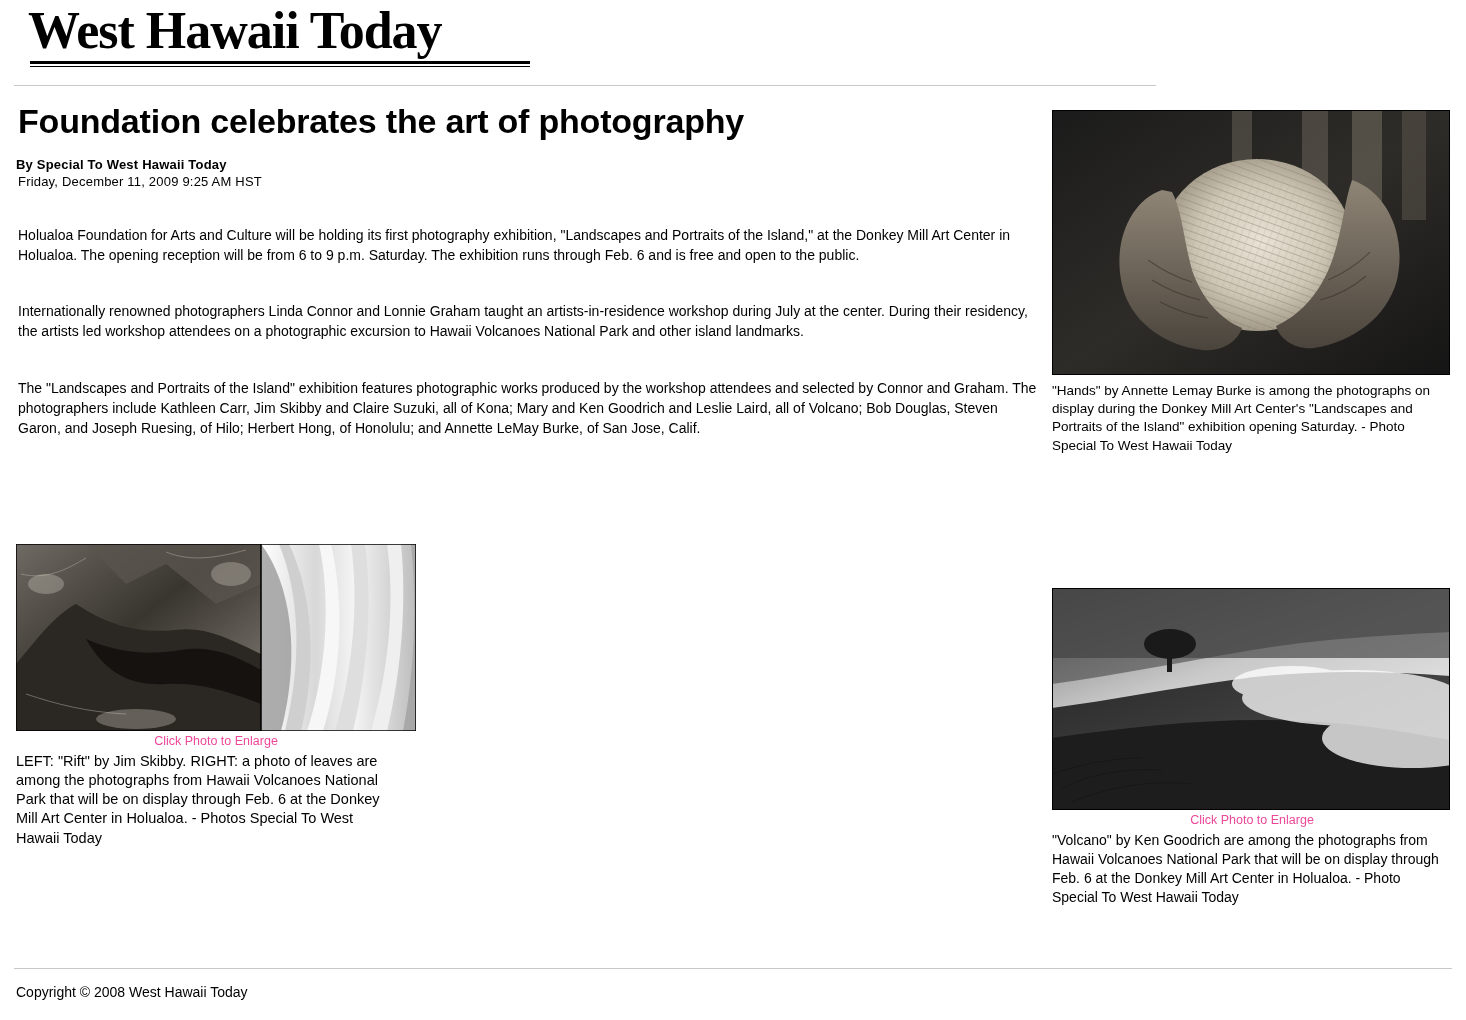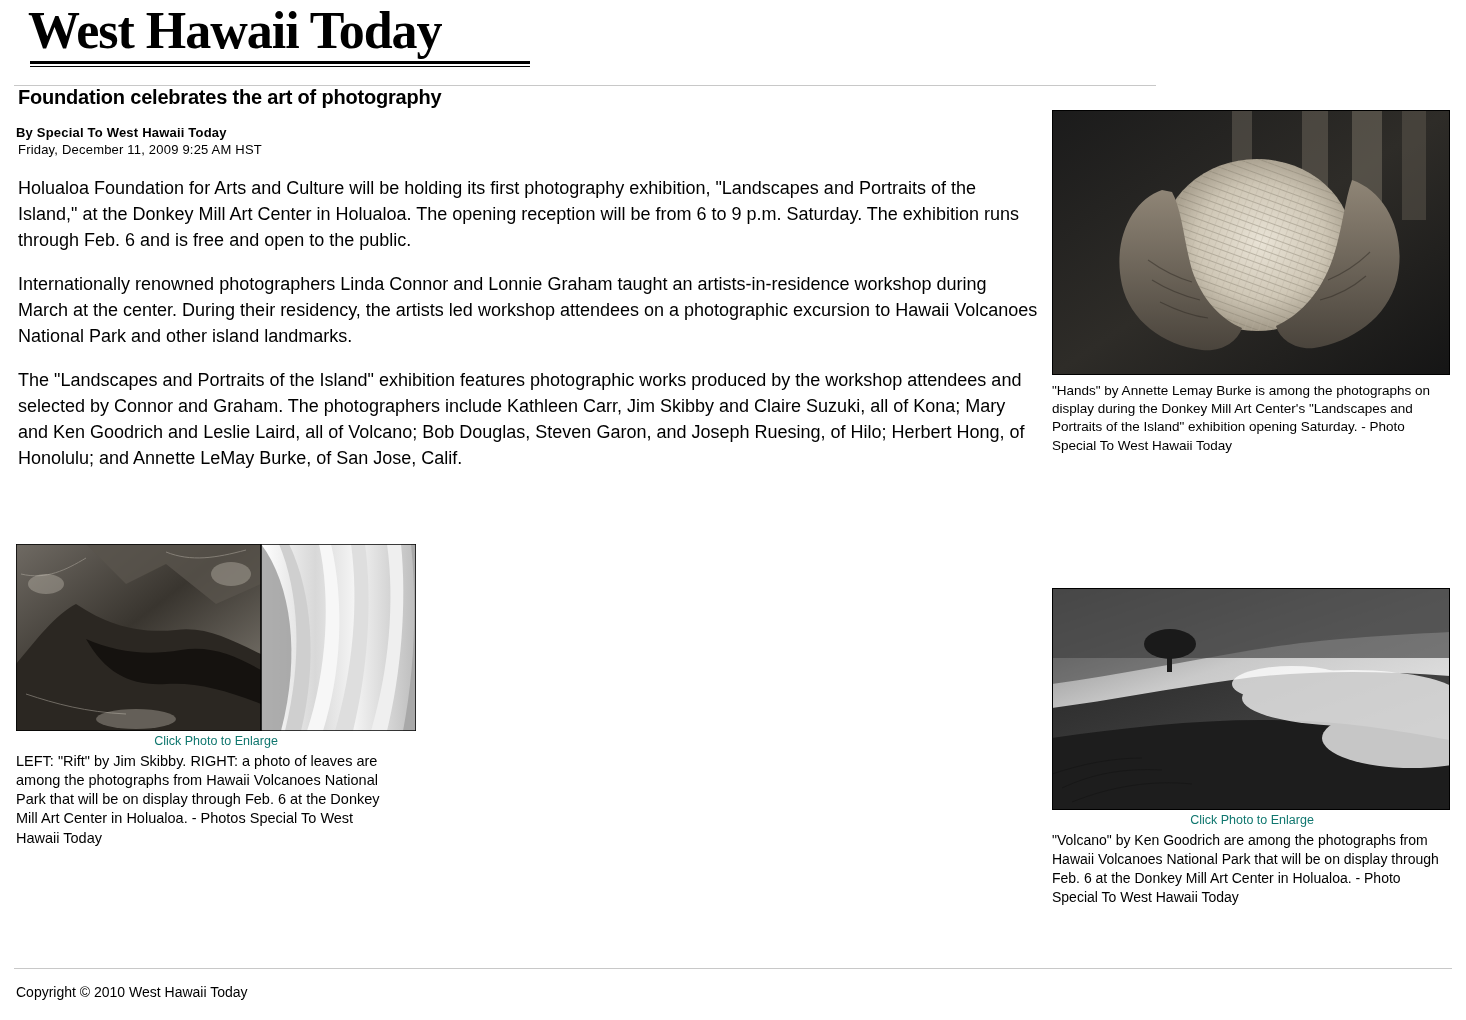--- a/index.html
+++ b/index.html
@@ -52,45 +52,45 @@
     border-top: 1px solid #c8c8c8;
     margin: 18px 14px 0 14px;
   }
 
   
   .content {
     position: relative;
     padding: 0 14px;
   }
   .headline {
-    font-size: 20px;
+    font-size: 34px;
     font-weight: bold;
-    margin: 0 0 0 4px;
+    margin: 16px 0 0 4px;
     letter-spacing: -0.2px;
   }
   .byline {
     font-size: 13px;
     font-weight: bold;
     margin: 16px 0 0 2px;
     letter-spacing: 0.2px;
   }
   .dateline {
     font-size: 13px;
     margin: 2px 0 0 4px;
     letter-spacing: 0.2px;
   }
 
   .article-col {
     width: 1020px;
     margin-left: 4px;
   }
   .para {
-    font-size: 18px;
+    font-size: 14px;
     line-height: 1.45;
-    margin: 18px 0 0 0;
+    margin: 36px 0 0 0;
   }
   .para-wide {
     width: 1420px;
   }
   .para a {
     color: #000;
     text-decoration: underline;
   }
 
   
@@ -123,21 +123,21 @@
     display: flex;
     width: 400px;
     height: 187px;
   }
   .ph-rift { width: 245px; height: 187px; overflow: hidden; background:#222; }
   .ph-leaves { width: 155px; height: 187px; overflow: hidden; background:#ddd; }
   .click-enlarge {
     text-align: center;
     font-size: 12.5px;
     padding-top: 3px;
-    color: #0f766e;
+    color: #ec4899;
   }
   .photos-left-caption {
     width: 370px;
     font-size: 14.5px;
     line-height: 1.32;
     margin-top: 4px;
   }
 
   
   .photo-volcano-wrap {
@@ -190,21 +190,21 @@
   <div class="top-divider"></div>
 
   <div class="content">
 
     <h1 class="headline">Foundation celebrates the art of photography</h1>
     <div class="byline">By Special To West Hawaii Today</div>
     <div class="dateline">Friday, December 11, 2009 9:25 AM HST</div>
 
     <div class="article-col">
       <p class="para">Holualoa Foundation for Arts and Culture will be holding its first photography exhibition, "Landscapes and Portraits of the Island," at the Donkey Mill Art Center in Holualoa. The opening reception will be from 6 to 9 p.m. Saturday. The exhibition runs through Feb. 6 and is free and open to the public.</p>
-      <p class="para">Internationally renowned photographers Linda Connor and Lonnie Graham taught an artists-in-residence workshop during March at the center. During their residency, the artists led workshop attendees on a photographic excursion to Hawaii Volcanoes National Park and other island landmarks.</p>
+      <p class="para">Internationally renowned photographers Linda Connor and Lonnie Graham taught an artists-in-residence workshop during July at the center. During their residency, the artists led workshop attendees on a photographic excursion to Hawaii Volcanoes National Park and other island landmarks.</p>
       <p class="para">The "Landscapes and Portraits of the Island" exhibition features photographic works produced by the workshop attendees and selected by Connor and Graham. The photographers include Kathleen Carr, Jim Skibby and Claire Suzuki, all of Kona; Mary and Ken Goodrich and Leslie Laird, all of Volcano; Bob Douglas, Steven Garon, and Joseph Ruesing, of Hilo; Herbert Hong, of Honolulu; and Annette LeMay Burke, of San Jose, Calif.</p>
     </div>
 
   </div>
 
   <div class="photo-hands">
     <svg width="398" height="265" viewBox="0 0 398 265" preserveAspectRatio="none">
       <defs>
         <radialGradient id="gourd" cx="52%" cy="48%" r="55%">
           <stop offset="0%" stop-color="#e9e3d6"></stop>
@@ -336,15 +336,15 @@
           <path d="M0 186 C30 176 60 170 90 170"></path>
         </g>
         <rect width="398" height="222" fill="none" stroke="#000" stroke-width="2"></rect>
       </svg>
     </div>
     <div class="click-enlarge">Click Photo to Enlarge</div>
     <div class="photo-volcano-caption">"Volcano" by Ken Goodrich are among the photographs from Hawaii Volcanoes National Park that will be on display through Feb. 6 at the Donkey Mill Art Center in Holualoa. - Photo Special To West Hawaii Today</div>
   </div>
 
   <div class="footer-divider"></div>
-  <div class="copyright">Copyright © 2010 West Hawaii Today</div>
+  <div class="copyright">Copyright © 2008 West Hawaii Today</div>
 
 </div>
 
 </body></html>

